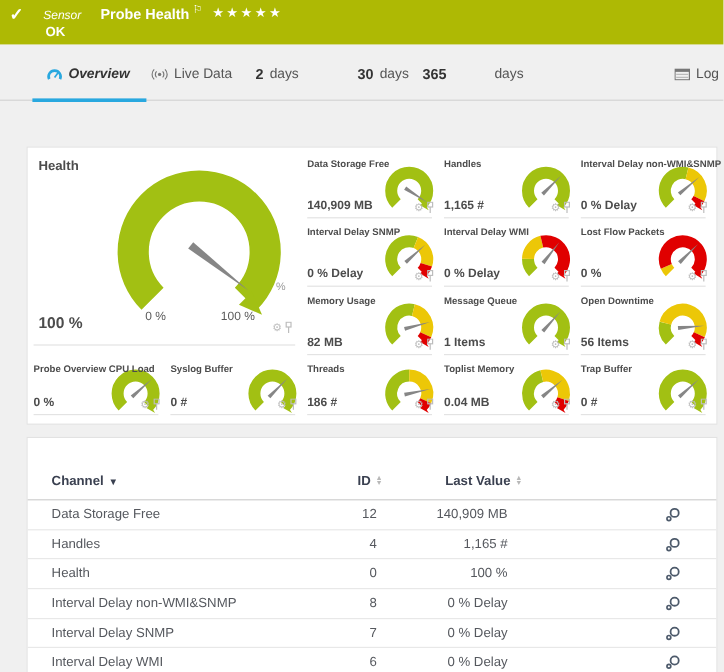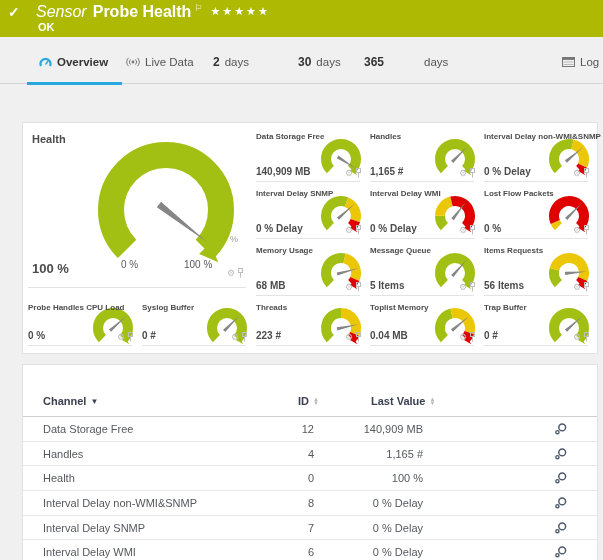--- a/index.html
+++ b/index.html
@@ -3,32 +3,32 @@
 <meta charset="utf-8">
 <style>
   * { margin:0; padding:0; box-sizing:border-box; }
   html,body { width:603px; height:560px; overflow:hidden; background:#f0f0f0;
     font-family:"Liberation Sans", sans-serif; color:#4c4c4c; }
 
   
   .banner { height:37px; background:#aeb904; color:#fff; position:relative; }
   .banner .check { position:absolute; left:8px; top:4px; font-size:14px; font-weight:bold; }
   .banner .line1 { position:absolute; left:36px; top:3px; white-space:nowrap; }
-  .banner .kind { font-style:italic; font-size:16px; margin-right:6px; }
-  .banner .title { font-weight:bold; font-size:16px; }
+  .banner .kind { font-style:italic; font-size:10px; margin-right:16px; }
+  .banner .title { font-weight:bold; font-size:12px; }
   .banner .flag { font-size:9px; vertical-align:top; margin-left:3px; cursor:pointer; }
   .banner .stars { font-size:11px; letter-spacing:2px; margin-left:8px; vertical-align:2px; cursor:pointer; }
   .banner .status { position:absolute; left:38px; top:21px; font-size:11px; font-weight:bold; }
 
   
   .tabbar { position:relative; height:36px; margin-top:11px; border-bottom:1px solid #d4d4d4; }
   .tab { position:absolute; top:2px; height:24px; font-size:11.5px; color:#555;
          white-space:nowrap; cursor:pointer; display:flex; align-items:center; gap:5px; }
   .tab .tab-num { color:#333; font-size:12px; }
-  .tab.active { color:#333; font-weight:bold; }
+  .tab.active { color:#333; font-weight:bold;font-style:italic; }
   .tab.active::after { content:""; position:absolute; left:-12px; right:-14px; bottom:-11px; height:3px; background:#29a8df; }
   .tab svg { display:block; }
 
   
   .card { position:absolute; left:22px; width:576px; background:#fff; border:1px solid #e2e2e2;margin-top:46px; }
   .gauges-card { top:76px; height:232px; padding:8px 3px 0 3px; }
   .grid { display:grid; grid-template-columns:repeat(5,114px); grid-template-rows:57px 57px 57px 46px; }
 
   .tile { position:relative; }
   .tile .t-border { position:absolute; left:2px; right:8px; bottom:6px; border-bottom:1px solid #e3e3e3; }
@@ -107,21 +107,21 @@
     <div class="tab" style="left: 213px;">
 
     <b class="tab-num">2</b>
     <span class="tab-label">days</span>
   </div>
     <div class="tab" style="left: 298px;">
 
     <b class="tab-num">30</b>
     <span class="tab-label">days</span>
   </div>
-    <div class="tab" style="left: 364px; gap: 40px;">
+    <div class="tab" style="left: 352px; gap: 40px;">
 
     <b class="tab-num">365</b>
     <span class="tab-label">days</span>
   </div>
     <div class="tab" style="left: 562px;">
     <span class="tab-icon">
         <svg width="13" height="10" viewBox="0 0 13 10">
           <rect x="0.5" y="0.5" width="12" height="9" fill="none" stroke="#777"></rect>
           <rect x="0.5" y="0.5" width="12" height="2.4" fill="#777"></rect>
           <line x1="1.5" y1="5" x2="11.5" y2="5" stroke="#bbb"></line>
@@ -266,68 +266,68 @@
   </div>
       <div class="tile small">
     <div class="t-title">Memory Usage</div>
     <div class="t-gauge"><svg width="46" height="42" viewBox="0 0 46 42">
             <path d="M12.39 31.61 A15 15 0 0 1 26.50 6.41" fill="none" stroke="#a2c013" stroke-width="10"></path>
             <path d="M26.50 6.41 A15 15 0 0 1 36.77 26.96" fill="none" stroke="#ecc707" stroke-width="10"></path>
             <path d="M36.77 26.96 A15 15 0 0 1 33.61 31.61" fill="none" stroke="#e00000" stroke-width="10"></path>
             <polygon points="32.02722534728073,32.979532650709395 39.2634559672906,37.2634559672906 34.979532650709395,30.027225347280726" fill="#e00000"></polygon>
             <polygon points="19.55040716700776,23.580757502472594 40.38666487320323,16.34125718815463 18.722186222679692,20.489794858347572" fill="#868686"></polygon>
           </svg></div>
-    <div class="t-value">68 MB</div>
+    <div class="t-value">82 MB</div>
     <span class="t-icons">
       <span class="gear">⚙</span>
       <svg width="7" height="10" viewBox="0 0 7 10">
         <rect x="1.5" y="0.5" width="4" height="4" fill="none" stroke="#bdbdbd"></rect>
         <line x1="3.5" y1="4.5" x2="3.5" y2="9.5" stroke="#bdbdbd"></line>
       </svg>
     </span>
     <div class="t-border"></div>
   </div>
       <div class="tile small">
     <div class="t-title">Message Queue</div>
     <div class="t-gauge"><svg width="46" height="42" viewBox="0 0 46 42">
             <path d="M12.39 31.61 A15 15 0 1 1 33.61 31.61" fill="none" stroke="#a2c013" stroke-width="10"></path>
             <polygon points="32.02722534728073,32.979532650709395 39.2634559672906,37.2634559672906 34.979532650709395,30.027225347280726" fill="#a2c013"></polygon>
             <polygon points="21.5125092953284,25.04318827208375 35.04435091445945,7.623393141406904 19.134445853800734,22.901970331735402" fill="#868686"></polygon>
           </svg></div>
-    <div class="t-value">5 Items</div>
-    <span class="t-icons">
-      <span class="gear">⚙</span>
-      <svg width="7" height="10" viewBox="0 0 7 10">
-        <rect x="1.5" y="0.5" width="4" height="4" fill="none" stroke="#bdbdbd"></rect>
-        <line x1="3.5" y1="4.5" x2="3.5" y2="9.5" stroke="#bdbdbd"></line>
-      </svg>
-    </span>
-    <div class="t-border"></div>
-  </div>
-      <div class="tile small">
-    <div class="t-title">Items Requests</div>
+    <div class="t-value">1 Items</div>
+    <span class="t-icons">
+      <span class="gear">⚙</span>
+      <svg width="7" height="10" viewBox="0 0 7 10">
+        <rect x="1.5" y="0.5" width="4" height="4" fill="none" stroke="#bdbdbd"></rect>
+        <line x1="3.5" y1="4.5" x2="3.5" y2="9.5" stroke="#bdbdbd"></line>
+      </svg>
+    </span>
+    <div class="t-border"></div>
+  </div>
+      <div class="tile small">
+    <div class="t-title">Open Downtime</div>
     <div class="t-gauge"><svg width="46" height="42" viewBox="0 0 46 42">
             <path d="M12.39 31.61 A15 15 0 0 1 8.47 17.27" fill="none" stroke="#a2c013" stroke-width="10"></path>
             <path d="M8.47 17.27 A15 15 0 1 1 36.77 26.96" fill="none" stroke="#ecc707" stroke-width="10"></path>
             <path d="M36.77 26.96 A15 15 0 0 1 33.61 31.61" fill="none" stroke="#e00000" stroke-width="10"></path>
             <polygon points="32.02722534728073,32.979532650709395 39.2634559672906,37.2634559672906 34.979532650709395,30.027225347280726" fill="#e00000"></polygon>
             <polygon points="19.15467039602927,22.942534487937426 40.93150456565142,19.431196630542154 18.875772019236766,19.75471145404384" fill="#868686"></polygon>
           </svg></div>
     <div class="t-value">56 Items</div>
     <span class="t-icons">
       <span class="gear">⚙</span>
       <svg width="7" height="10" viewBox="0 0 7 10">
         <rect x="1.5" y="0.5" width="4" height="4" fill="none" stroke="#bdbdbd"></rect>
         <line x1="3.5" y1="4.5" x2="3.5" y2="9.5" stroke="#bdbdbd"></line>
       </svg>
     </span>
     <div class="t-border"></div>
   </div>
       <div class="tile small row4">
-    <div class="t-title">Probe Handles CPU Load</div>
+    <div class="t-title">Probe Overview CPU Load</div>
     <div class="t-gauge"><svg width="46" height="42" viewBox="0 0 46 42">
             <path d="M12.39 31.61 A15 15 0 1 1 33.61 31.61" fill="none" stroke="#a2c013" stroke-width="10"></path>
             <polygon points="32.02722534728073,32.979532650709395 39.2634559672906,37.2634559672906 34.979532650709395,30.027225347280726" fill="#a2c013"></polygon>
             <polygon points="21.098029668264598,24.865554146199266 36.37660685859309,8.955649085540552 18.95681172791625,22.4874907046716" fill="#868686"></polygon>
           </svg></div>
     <div class="t-value">0 %</div>
     <span class="t-icons">
       <span class="gear">⚙</span>
       <svg width="7" height="10" viewBox="0 0 7 10">
         <rect x="1.5" y="0.5" width="4" height="4" fill="none" stroke="#bdbdbd"></rect>
@@ -355,21 +355,21 @@
   </div>
       <div class="tile small row4">
     <div class="t-title">Threads</div>
     <div class="t-gauge"><svg width="46" height="42" viewBox="0 0 46 42">
             <path d="M12.39 31.61 A15 15 0 0 1 23.00 6.00" fill="none" stroke="#a2c013" stroke-width="10"></path>
             <path d="M23.00 6.00 A15 15 0 0 1 36.77 26.96" fill="none" stroke="#ecc707" stroke-width="10"></path>
             <path d="M36.77 26.96 A15 15 0 0 1 33.61 31.61" fill="none" stroke="#e00000" stroke-width="10"></path>
             <polygon points="32.02722534728073,32.979532650709395 39.2634559672906,37.2634559672906 34.979532650709395,30.027225347280726" fill="#e00000"></polygon>
             <polygon points="19.420068302373192,23.396682924445127 40.6066568132085,17.257589565280334 18.754750891756363,20.26661060209695" fill="#868686"></polygon>
           </svg></div>
-    <div class="t-value">223 #</div>
+    <div class="t-value">186 #</div>
     <span class="t-icons">
       <span class="gear">⚙</span>
       <svg width="7" height="10" viewBox="0 0 7 10">
         <rect x="1.5" y="0.5" width="4" height="4" fill="none" stroke="#bdbdbd"></rect>
         <line x1="3.5" y1="4.5" x2="3.5" y2="9.5" stroke="#bdbdbd"></line>
       </svg>
     </span>
     <div class="t-border"></div>
   </div>
       <div class="tile small row4">

